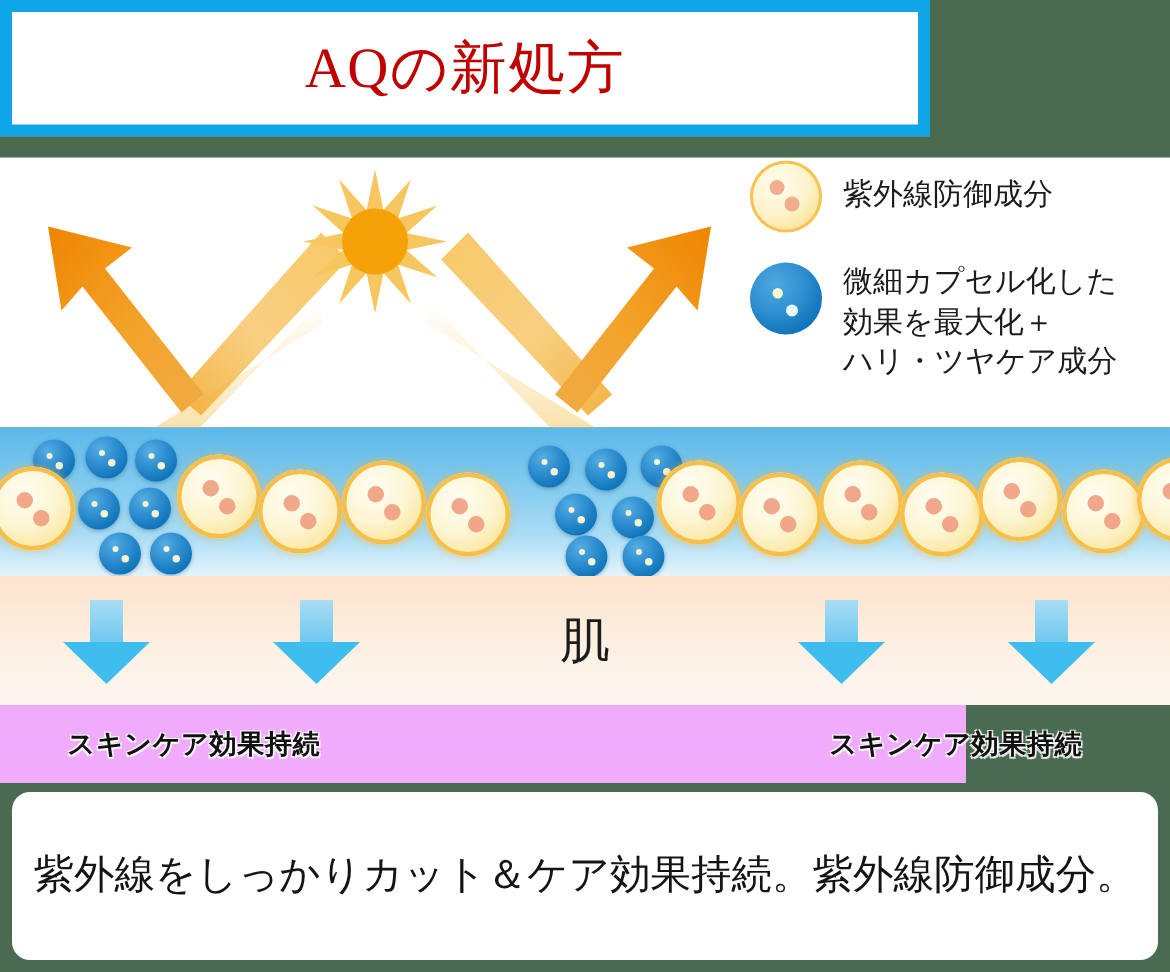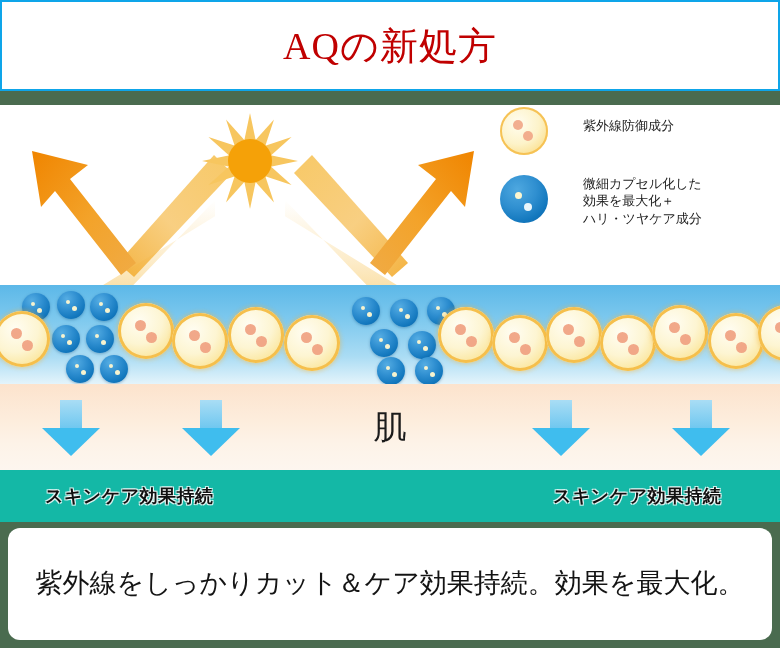--- a/index.html
+++ b/index.html
@@ -7,23 +7,23 @@
     width:780px;height:648px;
     background:#4a6b4f;
     font-family:"Liberation Serif","DejaVu Serif",serif;
     overflow:hidden;
     position:relative;
   }
   .stage{position:absolute;left:0;top:0;width:780px;height:648px;}
 
   
   .title-box{
-    position:absolute;left:0;top:0;width:780px;height:91px;
+    position:absolute;left:0;top:0;width:620px;height:91px;
     background:#ffffff;
-    border:2px solid #0ea5e9;
+    border:8px solid #0ea5e9;
     box-sizing:border-box;
     display:flex;align-items:center;justify-content:center;
   }
   .title-text{
     color:#c00000;
     font-size:38px;
     font-family:"Liberation Serif","DejaVu Serif",serif;
     letter-spacing:1px;
     line-height:1;
   }
@@ -93,23 +93,23 @@
   }
   .swatch.yellow .d1{position:absolute;left:13px;top:13px;width:10px;height:10px;border-radius:50%;background:#f0a080;opacity:.85;}
   .swatch.yellow .d2{position:absolute;left:23px;top:24px;width:10px;height:10px;border-radius:50%;background:#f0a080;opacity:.85;}
   .swatch.blue{
     border-radius:50%;
     background:radial-gradient(circle at 36% 30%,#4ea8e0 0%,#2f8fd0 42%,#1277bd 72%,#0a5fa3 100%);
   }
   .swatch.blue .d1{position:absolute;left:15px;top:17px;width:7px;height:7px;border-radius:50%;background:#fdf6cf;}
   .swatch.blue .d2{position:absolute;left:24px;top:28px;width:8px;height:8px;border-radius:50%;background:#e9f6fb;}
   .legend-label{
-    font-size:13px;color:#1b1b1b;line-height:1.33;
+    font-size:20px;color:#1b1b1b;line-height:1.33;
     font-family:"Liberation Serif","DejaVu Serif",serif;
-    padding-top:10px;white-space:pre-line;margin-left:21px;
+    padding-top:10px;white-space:pre-line;
   }
   .legend-row.second .legend-label{padding-top:0;}
 
   
   .particle-layer{
     position:absolute;left:0;top:285px;width:780px;height:99px;
     background:linear-gradient(to bottom,#5cb8e8 0%,#7ec9ee 35%,#aadcf4 72%,#e4f4fb 100%);
     overflow:hidden;
   }
   .pcircle{position:absolute;border-radius:50%;}
@@ -143,22 +143,22 @@
   }
   .darrow .head{
     position:absolute;left:0;top:28px;width:0;height:0;
     border-left:29px solid transparent;
     border-right:29px solid transparent;
     border-top:28px solid #3fbdee;
   }
 
   
   .green-strip{
-    position:absolute;left:0;top:470px;width:780px;height:52px;
-    background:#14b8a6;
+    position:absolute;left:0;top:470px;width:644px;height:52px;
+    background:#f0abfc;
   }
   .strip-text{
     position:absolute;top:14px;
     font-size:18px;font-weight:bold;color:#111111;
     font-family:"Liberation Sans","DejaVu Sans",sans-serif;
     letter-spacing:.5px;
     text-shadow:
       -1px -1px 0 rgba(255,255,255,.8), 1px -1px 0 rgba(255,255,255,.8),
       -1px  1px 0 rgba(255,255,255,.8), 1px  1px 0 rgba(255,255,255,.8);
     white-space:nowrap;
@@ -417,16 +417,16 @@
     </div>
     <div class="skin-label">肌</div>
   </div>
 
   <div class="green-strip">
     <div class="strip-text l">スキンケア効果持続</div>
     <div class="strip-text r">スキンケア効果持続</div>
   </div>
 
   <div class="caption-card">
-    <div class="caption-line">紫外線をしっかりカット＆ケア効果持続。効果を最大化。</div>
+    <div class="caption-line">紫外線をしっかりカット＆ケア効果持続。紫外線防御成分。</div>
   </div>
 
 </div>
 
 </body></html>

